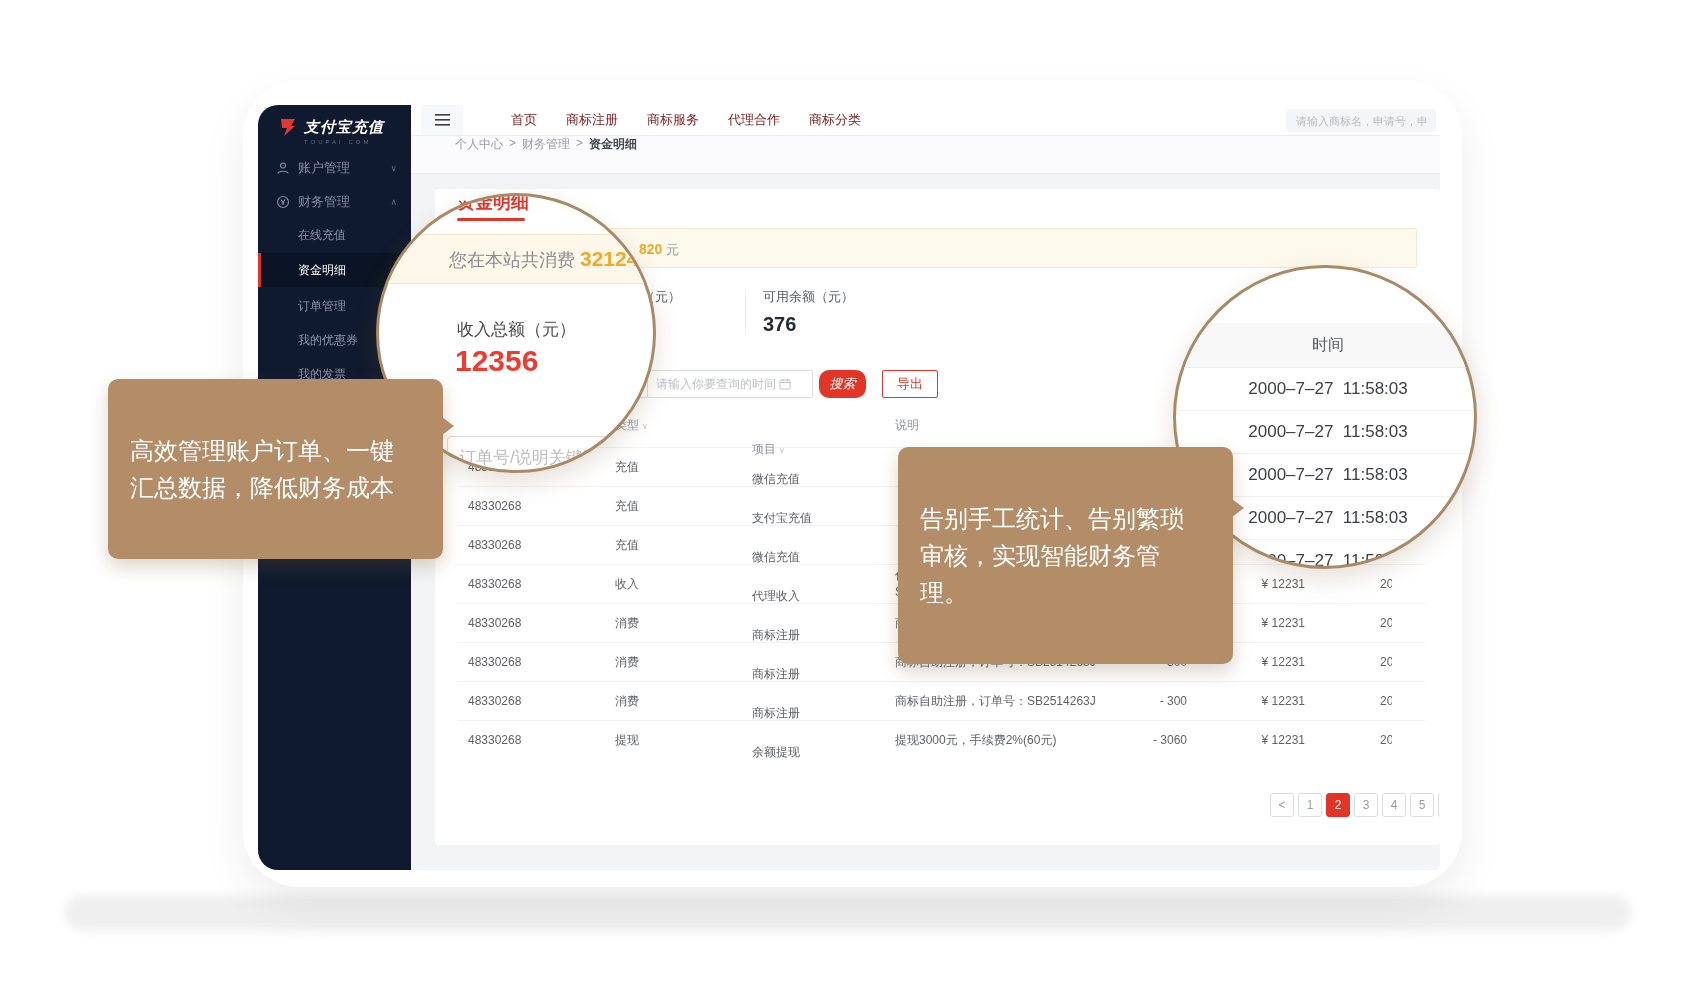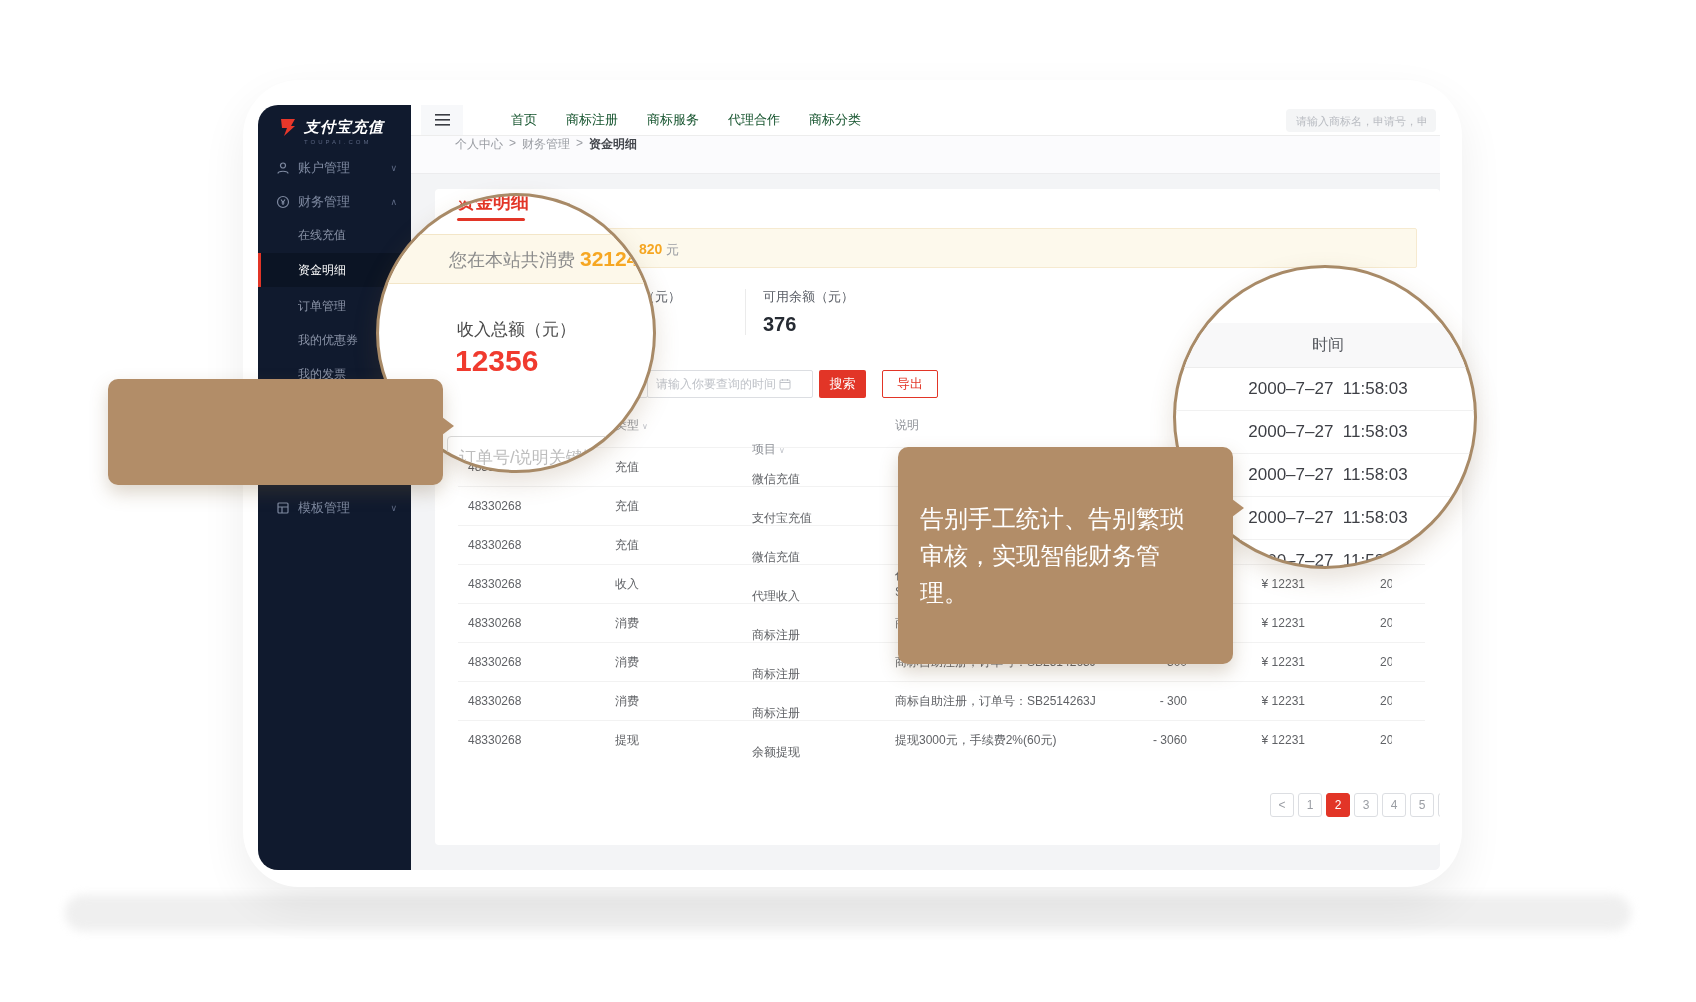--- a/index.html
+++ b/index.html
@@ -26,21 +26,21 @@
   .s-sub .lb { position:absolute; left:40px; }
   .s-sub.active { background:#0b1424; color:#ffffff; }
   .s-sub.active::before { content:""; position:absolute; left:0; top:0; width:3px; height:100%; background:#e23527; }
 
   
   .main { position:absolute; left:153px; top:0; width:1029px; height:765px; background:#f3f4f6; border-radius:0 6px 6px 0; }
   .navbar { position:absolute; left:0; top:0; width:1029px; height:31px; background:#fff; border-bottom:1px solid #ededed; display:flex; align-items:center; }
   .burger { position:absolute; left:10px; top:0; width:42px; height:30px; background:#f7f8fa; display:flex; align-items:center; justify-content:center; cursor:pointer; }
   .burger svg { width:15px; height:12px; }
   .nav-links { display:flex; padding-left:100px; gap:29px; }
-  .nav-link { font-size:13px; color:#14532d; cursor:pointer; white-space:nowrap; }
+  .nav-link { font-size:13px; color:#7f1d1d; cursor:pointer; white-space:nowrap; }
   .nav-search { position:absolute; right:4px; top:4px; width:150px; height:23px; background:#f4f5f6; border:0; border-radius:4px; font-size:11px; color:#555; padding:0 10px; outline:none; }
   .nav-search::placeholder { color:#b9bcc2; }
 
   .breadcrumb { position:absolute; left:0; top:31px; width:1029px; height:38px; background:#fbfbfd; border-bottom:1px solid #ececee; display:flex; font-size:12px; color:#9a9da3; }
   .breadcrumb span { margin-right:6px; }
   .bc-link { cursor:pointer; }
   .bc-cur { color:#44474d; font-weight:bold; }
 
   
   .card { position:absolute; left:24px; top:84px; width:1005px; height:656px; background:#fff; border-radius:4px; overflow:hidden; }
@@ -53,21 +53,21 @@
   .notice .tail b { color:#f6a723; font-weight:bold; font-size:14px; }
 
   .stat-label { position:absolute; font-size:13px; color:#5a5e66; }
   .stat-value { position:absolute; font-size:20px; font-weight:bold; color:#262b33; }
   .stat-value.red { color:#f03a2e; }
   .stat-divider { position:absolute; left:310px; top:100px; width:1px; height:46px; background:#ebebeb; }
 
   .f-input { position:absolute; top:181px; height:28px; border:1px solid #dcdee2; border-radius:2px; font-size:12px; color:#555; padding:0 8px; outline:none; background:#fff; }
   .f-input::placeholder { color:#bfc2c8; }
   .cal-ic { position:absolute; top:189px; width:12px; height:12px; color:#c0c3c9; }
-  .btn-red { position:absolute; top:181px; height:28px; background:#e23527; color:#fff; font-size:13px; border:0; border-radius:2px; cursor:pointer; }
+  .btn-red { position:absolute; top:181px; height:28px; background:#e23527; color:#fff; font-size:13px; border:0; border-radius:10px; cursor:pointer;font-style:italic; }
   .btn-outline { position:absolute; top:181px; height:28px; background:#fff; color:#e23527; font-size:13px; border:1px solid #e23527; border-radius:2px; cursor:pointer; }
 
   
   .table { position:absolute; left:23px; top:228px; width:967px; }
   .t-hrow { display:flex; height:30px; align-items:flex-start; font-size:12px; color:#909399; }
   .t-row { display:flex; height:39px; align-items:center; font-size:12px; color:#606266; border-top:1px solid #f2f2f2; }
   .c1 { width:145px; padding-left:10px; }
   .c2 { width:137px; padding-left:12px; }
   .c3 { width:143px; padding-left:12px;margin-top:24px; }
   .c4 { width:252px; padding-left:12px; }
@@ -341,20 +341,22 @@
   <div class="mag mag-right">
     <div class="mr-band">时间</div>
     <div class="mr-row" style="top:100px;">2000–7–27  11:58:03</div>
     <div class="mr-row" style="top:143px;">2000–7–27  11:58:03</div>
     <div class="mr-row" style="top:186px;">2000–7–27  11:58:03</div>
     <div class="mr-row" style="top:229px;">2000–7–27  11:58:03</div>
     <div class="mr-row" style="top:272px;">2000–7–27  11:58:03</div>
   </div>
 
   <div class="callout co-left">
+    <span>高效管理账户订单、一键
+汇总数据，降低财务成本</span>
     <div class="co-arrow"></div>
   </div>
   <div class="callout co-right">
     <span>告别手工统计、告别繁琐
 审核，实现智能财务管
 理。</span>
     <div class="co-arrow"></div>
   </div>
 
 </div>

